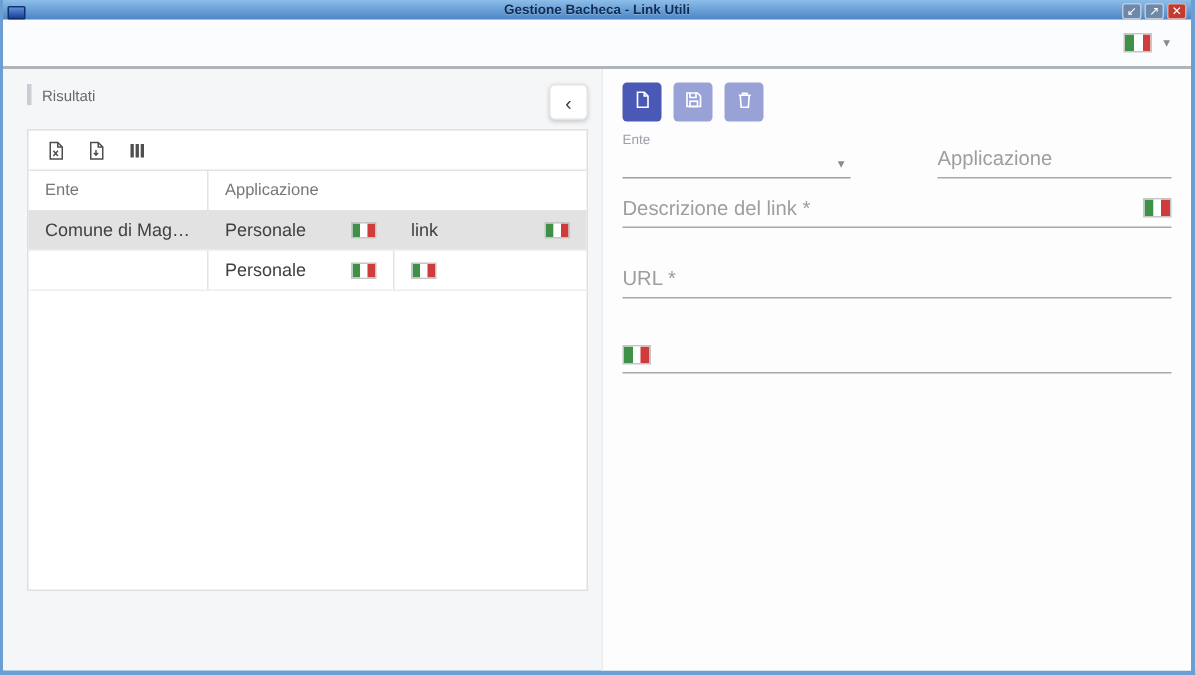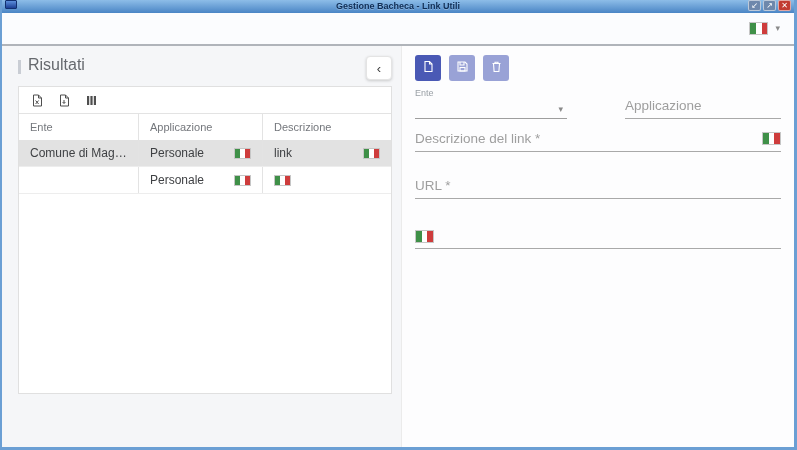--- a/index.html
+++ b/index.html
@@ -14,21 +14,21 @@
     border-left:2px solid #6b9fd4;
     border-right:3px solid #6b9fd4;
     border-bottom:3px solid #6b9fd4;
     display:flex; flex-direction:column;
     background:#f5f6f8;
   }
   
   .titlebar {
     height:13px; flex:0 0 13px;
     background:linear-gradient(#8dbde8,#4a85c5);
-    display:flex; align-items:flex-start; padding:0 3px;
+    display:flex; align-items:flex-end; padding:0 3px;
     position:relative;
   }
   .titlebar-title {
     position:absolute; left:0; right:0; text-align:center;
     font-size:9px; font-weight:bold; color:#0e2d55; line-height:13px;
     text-shadow:0 1px 0 rgba(255,255,255,.25);
   }
   .app-icon {
     width:12px; height:9px; border-radius:1px; z-index:1;
     background:linear-gradient(#5c8fdc,#1c3f95);
@@ -54,21 +54,21 @@
   .flag { display:inline-flex; width:19px; height:13px; border:1px solid #c6c6c6; overflow:hidden; }
   .flag span { flex:1; }
   .flag .g { background:#3f9048; }
   .flag .w { background:#ffffff; }
   .flag .r { background:#ce3c3c; }
   .caret { font-size:9px; color:#8a8a8a; line-height:1; }
   
   .content { flex:1; display:flex; min-height:0; }
   .left-panel { width:399px; flex:0 0 399px; padding:8px 9px 0 16px; }
   .left-head { display:flex; justify-content:space-between; align-items:flex-start; height:32px; }
-  .panel-title { display:flex; align-items:flex-end; gap:7px; color:#66696e; font-size:16px; margin-top:2px; }
+  .panel-title { display:flex; align-items:flex-end; gap:7px; color:#66696e; font-size:10px; margin-top:2px; }
   .title-bar-mark { width:3px; height:14px; background:#c9cdd4; }
   .collapse-btn {
     width:26px; height:24px; background:#fff;
     border:1px solid #e4e4e4; border-radius:4px;
     box-shadow:0 1px 3px rgba(0,0,0,.18);
     display:flex; align-items:center; justify-content:center;
     color:#3c3c3c; font-size:13px; cursor:pointer; margin-top:2px;
   }
   .card {
     width:374px; height:308px; background:#ffffff;
@@ -190,21 +190,20 @@
                 <rect x="5.4" y="2" width="2.2" height="9"></rect>
                 <rect x="8.8" y="2" width="2.2" height="9"></rect>
             </svg>
           </span>
         </div>
 
         <div class="tbl">
           <div class="tbl-row th-row">
             <div class="cell c1">Ente</div>
             <div class="cell c2">Applicazione</div>
-            <div class="cell c3">Descrizione</div>
           </div>
 
           <div class="tbl-row data-row selected">
             <div class="cell c1">
                 <span class="txt">Comune di Maggioli Infor...</span>
               </div>
             <div class="cell c2">
               <span class="txt">Personale</span>
               <span class="flag">
                   <span class="g"></span>

